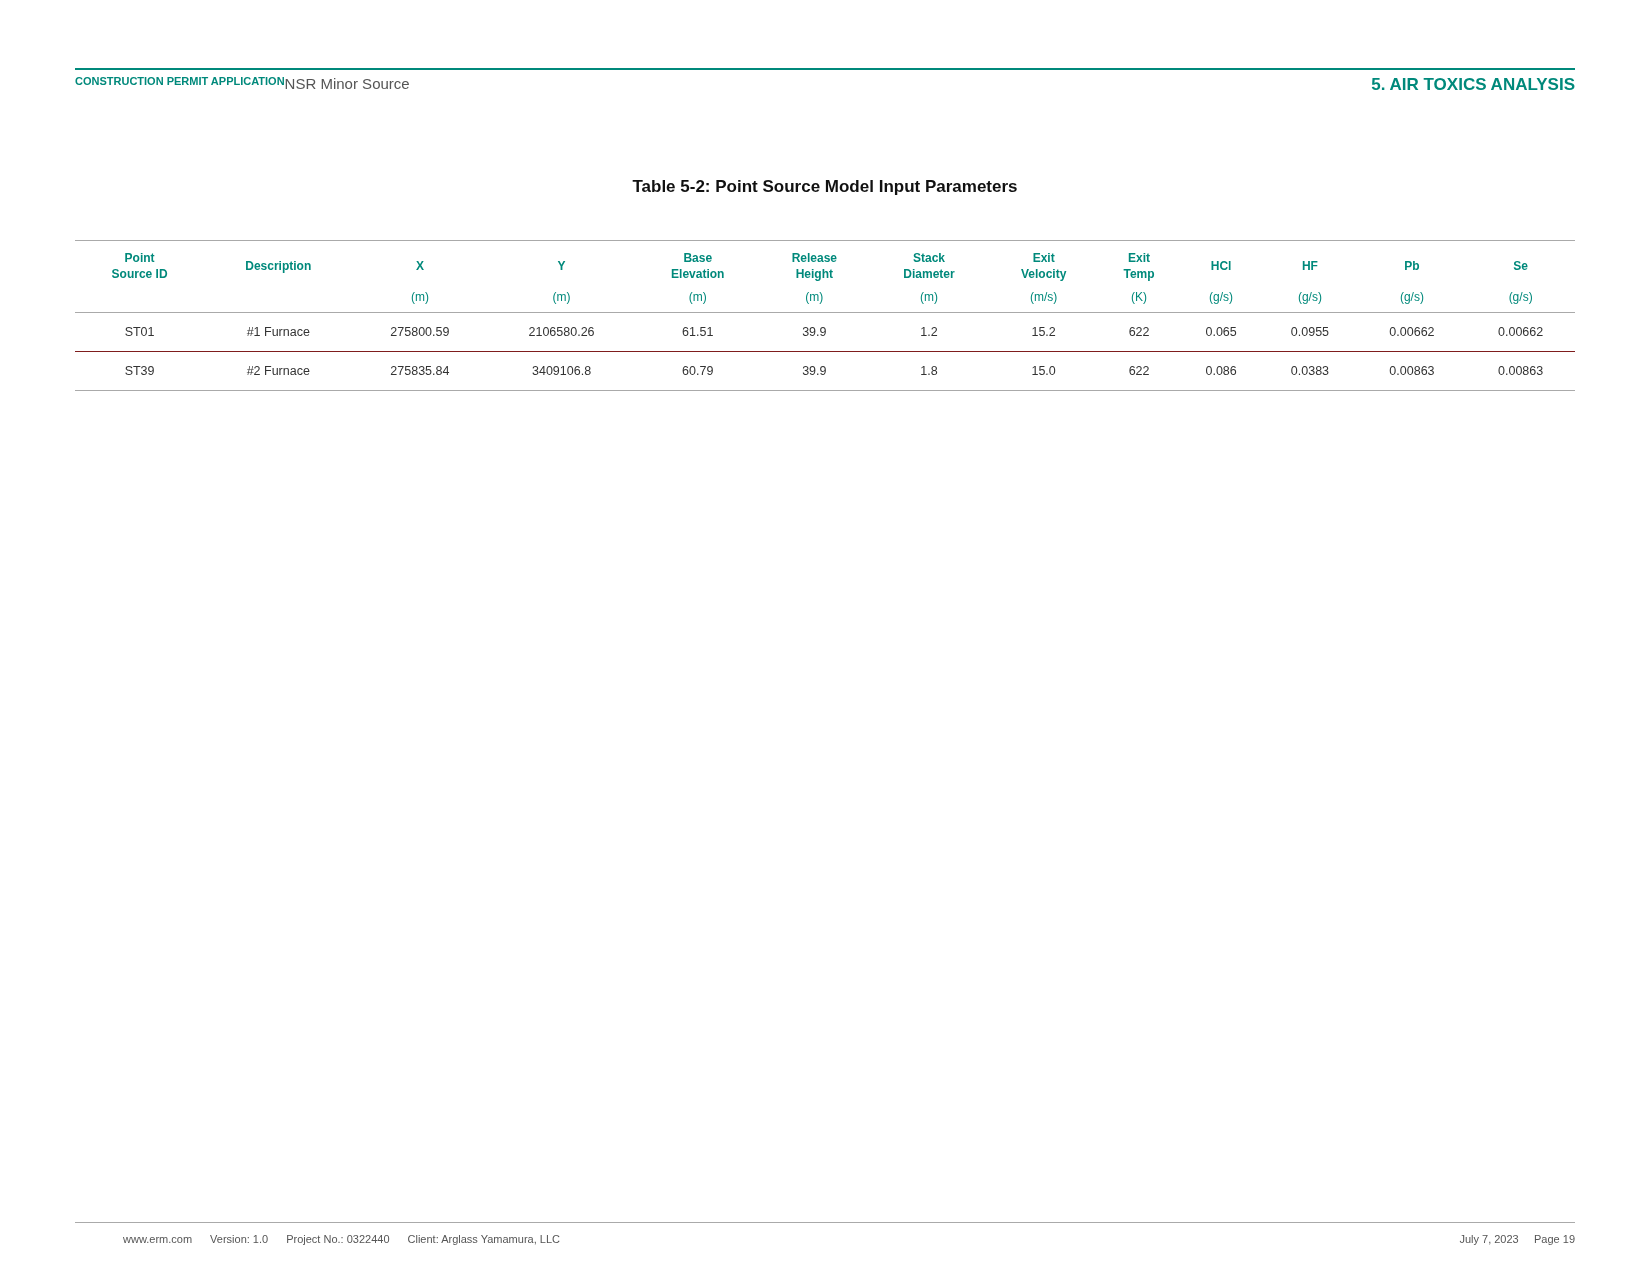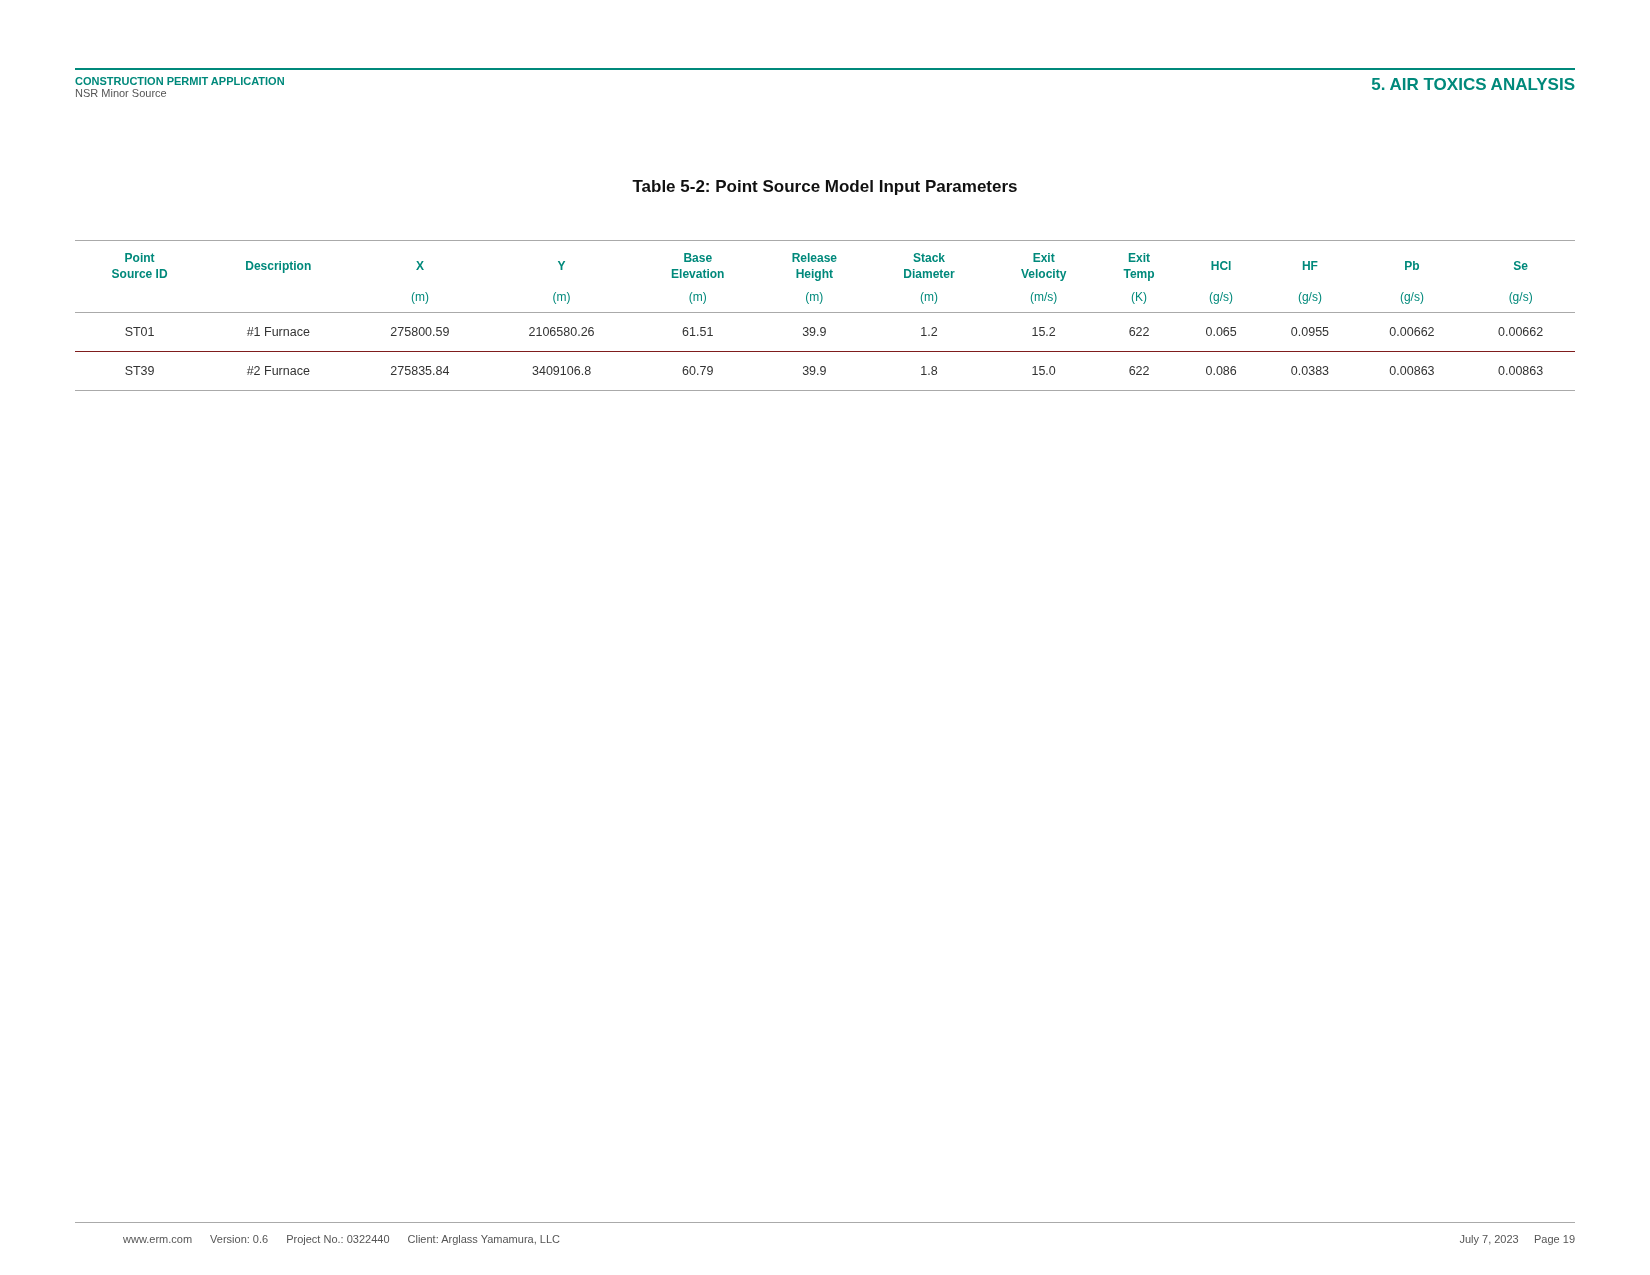--- a/index.html
+++ b/index.html
@@ -29,32 +29,32 @@
       top: 75px;
       left: 75px;
       right: 75px;
       display: flex;
       justify-content: space-between;
       align-items: flex-start;
     }
 
     .header-left {
       display: flex;
-      flex-direction: column;
+      flex-direction: row;
     }
 
     .header-title {
       font-size: 11px;
       font-weight: bold;
       color: #00897b;
       text-transform: uppercase;
     }
 
     .header-subtitle {
-      font-size: 11px;
+      font-size: 15px;
       color: #555;
     }
 
     .header-right {
       font-size: 17px;
       font-weight: bold;
       color: #00897b;
       text-transform: uppercase;
       text-align: center;
     }
@@ -233,21 +233,21 @@
         </tr>
       </tbody>
   </table>
 </div>
 
 <div class="footer-border"></div>
 
 <div class="footer">
   <div class="footer-left">
     <span>www.erm.com</span>
-    <span>Version: 0.6</span>
+    <span>Version: 1.0</span>
     <span>Project No.: 0322440</span>
     <span>Client: Arglass Yamamura, LLC</span>
   </div>
   <div class="footer-right">
     <span>July 7, 2023</span>
     &nbsp;&nbsp;&nbsp;
     <span>Page 19</span>
   </div>
 </div>
 

